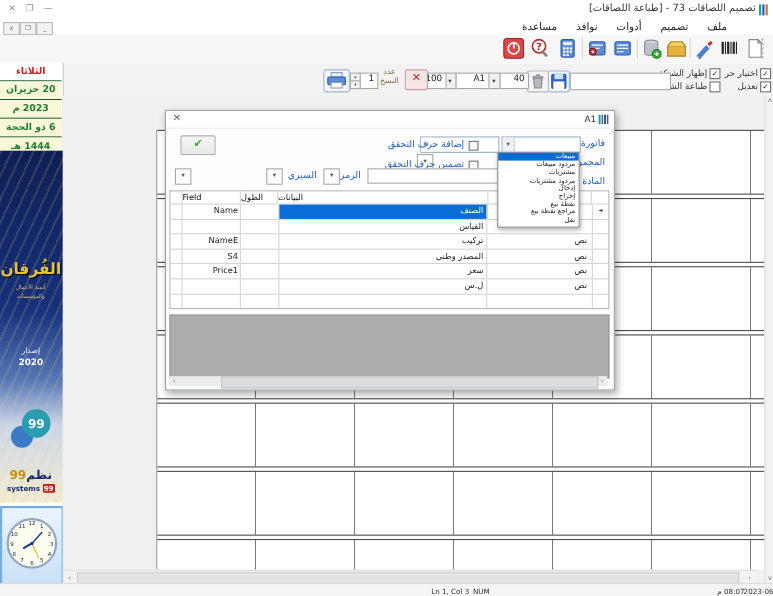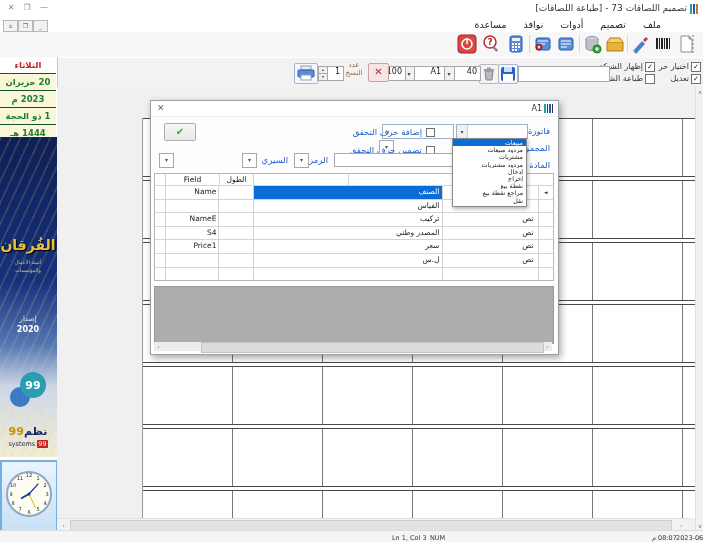--- a/index.html
+++ b/index.html
@@ -70,21 +70,21 @@
   #dtable{position:absolute;left:3px;top:72px;width:398px;background:#fff;border:1px solid #b8b8b8;font-size:7.5px;color:#222;}
   .trow{display:flex;height:12.6px;border-top:1px solid #d4d4d4;}
   .trow.head{height:11px;border-top:none;font-size:7.5px;color:#111;}
   .c{border-right:1px solid #d4d4d4;overflow:hidden;white-space:nowrap;line-height:12.4px;}
   .c.gut{width:10px;}
   .c.f{width:53px;text-align:right;padding-right:2px;direction:ltr;}
   .c.l{width:33px;text-align:right;padding-right:2px;}
   .c.d{width:193px;text-align:right;padding-right:3px;direction:rtl;}
   .c.t{width:94px;text-align:right;padding-right:4px;direction:rtl;}
   .c.ind{width:15px;border-right:none;text-align:center;font-size:5px;line-height:12px;color:#333;}
-  .head .c{text-align:center;padding:0 !important;}
+  .head .c{text-align:left;padding:0 !important;}
   .c.d.sel{background:#0a6cd6;color:#fff;}
   #dgray{position:absolute;left:3px;top:185px;width:398px;height:56px;background:#adadad;border:1px solid #989898;}
   #dhscroll{position:absolute;left:3px;top:241px;width:398px;height:9px;background:#ececec;}
   #dthumb{position:absolute;left:47px;top:0;width:341px;height:9px;background:#dcdcdc;border:1px solid #c2c2c2;}
   .greenbtn{position:absolute;left:13px;top:22px;width:30px;height:16px;border:1px solid #adadad;border-radius:2px;background:linear-gradient(#f6f6f6,#e8e8e8);text-align:center;line-height:15px;font-size:10px;color:#2faa2f;font-weight:bold;}
   .txtbox{position:absolute;background:#fff;border:1px solid #a8a8a8;height:12px;}
 </style>
 </head>
 <body>
 
@@ -255,38 +255,38 @@
         <rect x="2" y="5" width="16" height="7" rx="1" fill="#5b8dd6" stroke="#2a5fa8"></rect>
         <rect x="5" y="10" width="10" height="5" fill="#fff" stroke="#8aa0b8"></rect>
       </svg>
   </span>
 </div>
 
 <div class="abs" id="sidebar">
   <div class="calrow" style="top:0;background:#ffffff;color:#c42222;">الثلاثاء</div>
   <div class="calrow" style="top:17px;background:#faf7d8;color:#1e7d32;">20 حزيران</div>
   <div class="calrow" style="top:34px;background:#faf7d8;color:#1e7d32;">2023 م</div>
-  <div class="calrow" style="top:51px;background:#faf7d8;color:#1e7d32;">1 ذو الحجة</div>
+  <div class="calrow" style="top:51px;background:#faf7d8;color:#1e7d32;">6 ذو الحجة</div>
   <div class="calrow" style="top:68px;background:#faf7d8;color:#1e7d32;">1444 هـ</div>
 
   <div id="banner">
     <div class="bannertxt" style="top:100px;font-size:14px;font-weight:bold;color:#e8c33a;text-shadow:1px 1px 1px #000;direction:rtl;">الفُرقان</div>
     <div class="bannertxt" style="top:122px;font-size:5px;color:#d8c070;direction:rtl;">أتمتة الأعمال</div>
     <div class="bannertxt" style="top:130px;font-size:5px;color:#d8c070;direction:rtl;">والمؤسسات</div>
     <div class="bannertxt" style="top:178px;font-size:7px;color:#e8e8f5;direction:rtl;">إصدار</div>
     <div class="bannertxt" style="top:188px;font-size:8px;font-weight:bold;color:#ffffff;">2020</div>
     <svg width="56" height="50" style="position:absolute;top:228px;left:0;">
       <circle cx="20" cy="32" r="10" fill="#2a6fc0" opacity="0.9"></circle>
       <circle cx="33" cy="20" r="13" fill="#2a9db0"></circle>
       <text x="33" y="24" font-size="11" font-weight="bold" fill="#fff" text-anchor="middle">99</text>
     </svg>
     <div class="bannertxt" style="top:288px;font-size:11px;font-weight:bold;color:#132a6a;direction:rtl;">
       <span>نظم</span><span style="color:#c8900a;">99</span>
     </div>
-    <div class="bannertxt" style="top:303px;font-size:6.5px;font-weight:normal;color:#1a2d6e;">
+    <div class="bannertxt" style="top:303px;font-size:6.5px;font-weight:bold;color:#1a2d6e;">
       <span>systems</span>
       <span style="background:#c42222;color:#fff;padding:0 1px;border-radius:1px;">99</span>
     </div>
   </div>
 
   <div id="clockpanel">
     <svg width="50" height="60" style="margin:2px;">
       <circle cx="25" cy="30" r="22" fill="#fdfdf2" stroke="#8fa8c2" stroke-width="2"></circle>
       <g font-size="5" fill="#223" text-anchor="middle">
         <text x="25" y="13">12</text>
@@ -359,20 +359,21 @@
   <span class="minarr" style="left:143px;top:52px;">▾</span>
   <span class="dlglab" style="right:270px;top:54px;">السيري</span>
   <span class="minarr" style="left:91px;top:52px;">▾</span>
   <span class="minarr" style="left:8px;top:52px;">▾</span>
 
   <div id="dtable">
     <div class="trow head">
       <div class="c gut"></div>
       <div class="c f">Field</div>
       <div class="c l">الطول</div>
+      <div class="c d">البيانات</div>
       <div class="c t"></div>
       <div class="c ind"></div>
     </div>
     <div id="trows">
         <div class="trow">
           <div class="c gut"></div>
           <div class="c f">Name</div>
           <div class="c l"></div>
           <div class="c d sel">الصنف</div>
           <div class="c t"></div>

